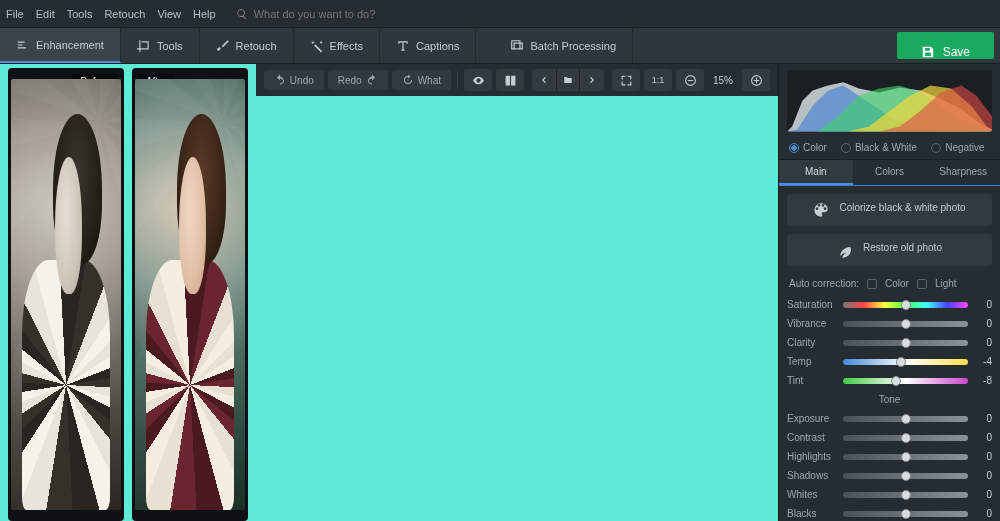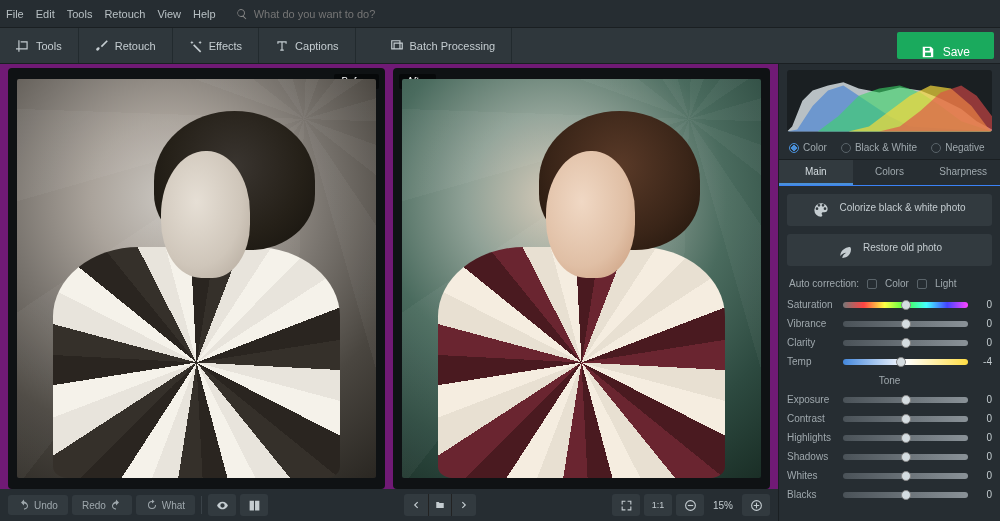--- a/index.html
+++ b/index.html
@@ -12,21 +12,21 @@
 .toolbar{height:36px;background:#2f373c;display:flex;align-items:stretch;border-bottom:1px solid #1a1f22}
 .tool-btn{display:flex;align-items:center;gap:6px;padding:0 16px;border-right:1px solid #222a2e;cursor:pointer;color:#c5cdd1;font-size:11px}
 .tool-btn.active{background:#3b4449;border-bottom:2px solid #4a90d9}
 .tool-btn svg{width:14px;height:14px;fill:#c5cdd1}
 .toolbar .spacer{flex:1}
 .save-btn{background:#1aaa5d;color:#fff;display:flex;align-items:flex-end;gap:8px;padding:0 24px;cursor:pointer;font-size:12px;margin:4px 6px;border-radius:2px}
 .save-btn svg{width:14px;height:14px;fill:#fff}
 .print-btn{display:flex;align-items:center;gap:8px;padding:0 18px;cursor:pointer;font-size:11px;color:#c5cdd1}
 .print-btn svg{width:14px;height:14px;fill:#c5cdd1}
 .main{flex:1;display:flex;min-height:0}
-.canvas-area{flex:1;display:flex;flex-direction:column;background:#701a75;position:relative}
+.canvas-area{flex:1;display:flex;background:#5eead4;position:relative}
 .split{flex:1;display:flex;gap:8px;padding:4px 8px 0 8px;min-height:0}
 .pane{flex:1;background:#0f1214;border-radius:4px;position:relative;overflow:hidden;display:flex;align-items:center;justify-content:center}
 .pane-label{position:absolute;top:6px;right:6px;background:rgba(0,0,0,.5);color:#fff;padding:2px 8px;font-size:10px;border-radius:2px}
 .pane-label.after{right:auto;left:6px}
 .photo{width:95%;height:95%;border-radius:2px;position:relative;overflow:hidden}
 .bw-photo{background:radial-gradient(circle at 42% 30%,#cac6c0 0%,#aaa39b 22%,#7a756f 45%,#4a4640 70%,#2a2722 100%)}
 .color-photo{background:radial-gradient(circle at 42% 30%,#d4c9b8 0%,#8fa196 25%,#4a6b5e 50%,#2d4a40 75%,#1a2e26 100%)}
 .hair{position:absolute;top:8%;left:38%;width:45%;height:35%;border-radius:50% 50% 40% 40%}
 .bw-photo .hair{background:radial-gradient(ellipse at 50% 40%,#3a3530 0%,#252018 60%,#15120d 100%)}
 .color-photo .hair{background:radial-gradient(ellipse at 50% 40%,#5a3a28 0%,#3a2518 60%,#1f140b 100%)}
@@ -85,20 +85,26 @@
   <span>Help</span>
   <div class="search-wrap">
     <svg class="search-icon" viewBox="0 0 24 24">
         <path d="M10 2a8 8 0 015.3 13.9l5.4 5.4-1.4 1.4-5.4-5.4A8 8 0 1110 2zm0 2a6 6 0 100 12 6 6 0 000-12z"></path>
       </svg>
     <input placeholder="What do you want to do?" style="">
   </div>
 </div>
 
 <div class="toolbar">
+  <div class="tool-btn active">
+    <svg viewBox="0 0 24 24">
+        <path d="M3 6h12v2H3zm0 5h8v2H3zm0 5h14v2H3zM19 4v4M15 9v4M21 14v4"></path>
+      </svg>
+    <span>Enhancement</span>
+  </div>
   <div class="tool-btn">
     <svg viewBox="0 0 24 24">
         <path d="M6 2v14h14v2H6v4H4v-4H0v-2h4V2h2zm2 4h10v10h2V4H8v2z"></path>
       </svg>
     <span>Tools</span>
   </div>
   <div class="tool-btn">
     <svg viewBox="0 0 24 24">
         <path d="M20 2l2 2-10 10-2-2L20 2zM6 14c-2 0-4 2-4 4 0 1 1 2 2 2 2 0 4-2 4-4 0-1-1-2-2-2z"></path>
       </svg>
@@ -298,20 +304,27 @@
             </div>
             <div class="val">0</div>
           </div>
           <div class="slider-row">
             <div class="lbl">Temp</div>
             <div class="track temp-track">
               <div class="thumb" style="left: 46%;"></div>
             </div>
             <div class="val">-4</div>
           </div>
+          <div class="slider-row">
+            <div class="lbl">Tint</div>
+            <div class="track tint-track">
+              <div class="thumb" style="left: 42%;"></div>
+            </div>
+            <div class="val">-8</div>
+          </div>
         </div>
       <div class="section-title">Tone</div>
       <div id="sliders-2">
           <div class="slider-row">
             <div class="lbl">Exposure</div>
             <div class="track gray-track">
               <div class="thumb" style="left: 50%;"></div>
             </div>
             <div class="val">0</div>
           </div>

